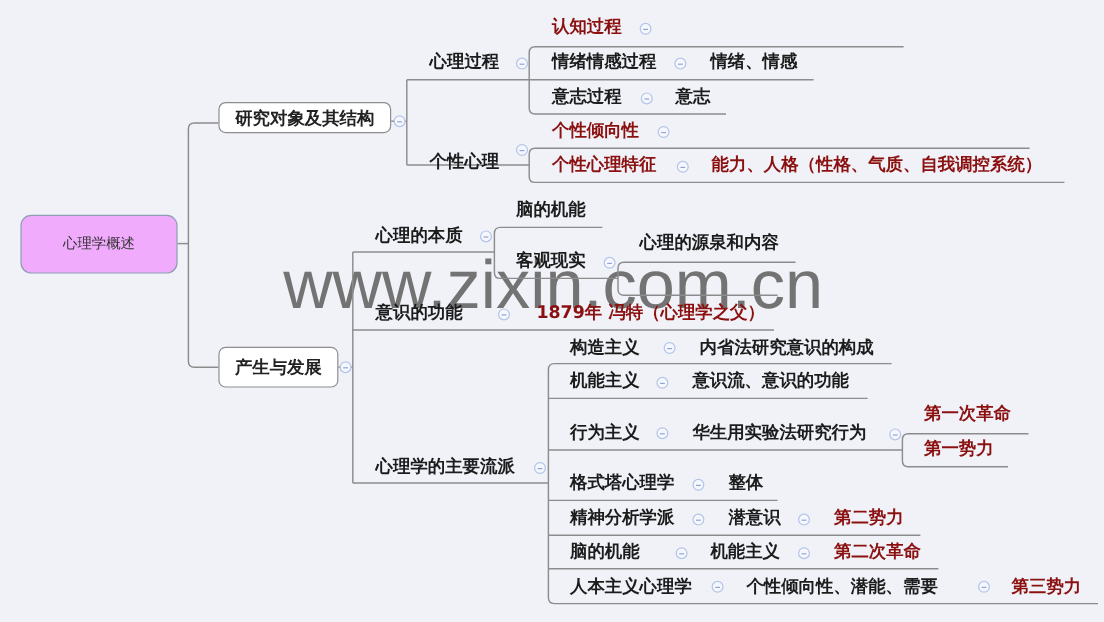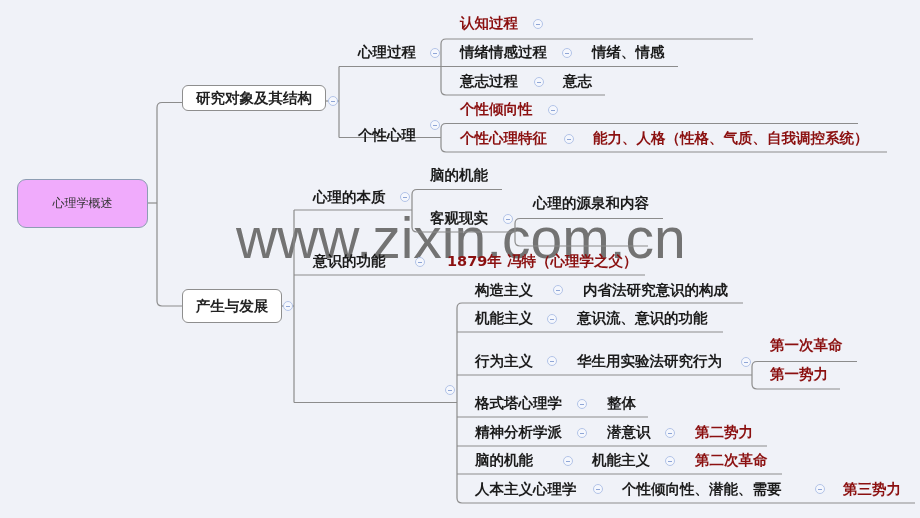--- a/index.html
+++ b/index.html
@@ -119,20 +119,21 @@
 
   <div class="t" style="left:430px;top:165px;">脑的机能</div>
   <div class="t" style="left:430px;top:208px;">客观现实</div>
   <span class="c" style="left:503px;top:214px;"></span>
   <div class="t" style="left:533px;top:193px;">心理的源泉和内容</div>
 
   <div class="t" style="left:313px;top:251px;">意识的功能</div>
   <span class="c" style="left:415px;top:257px;"></span>
   <div class="t r" style="left:447px;top:251px;">1879年 冯特（心理学之父）</div>
 
+  <div class="t" style="left:313px;top:379px;">心理学的主要流派</div>
   <span class="c" style="left:445px;top:385px;"></span>
 
   <div class="t" style="left:475px;top:280px;">构造主义</div>
   <span class="c" style="left:553px;top:285px;"></span>
   <div class="t" style="left:583px;top:280px;">内省法研究意识的构成</div>
 
   <div class="t" style="left:475px;top:308px;">机能主义</div>
   <span class="c" style="left:547px;top:314px;"></span>
   <div class="t" style="left:577px;top:308px;">意识流、意识的功能</div>
 

